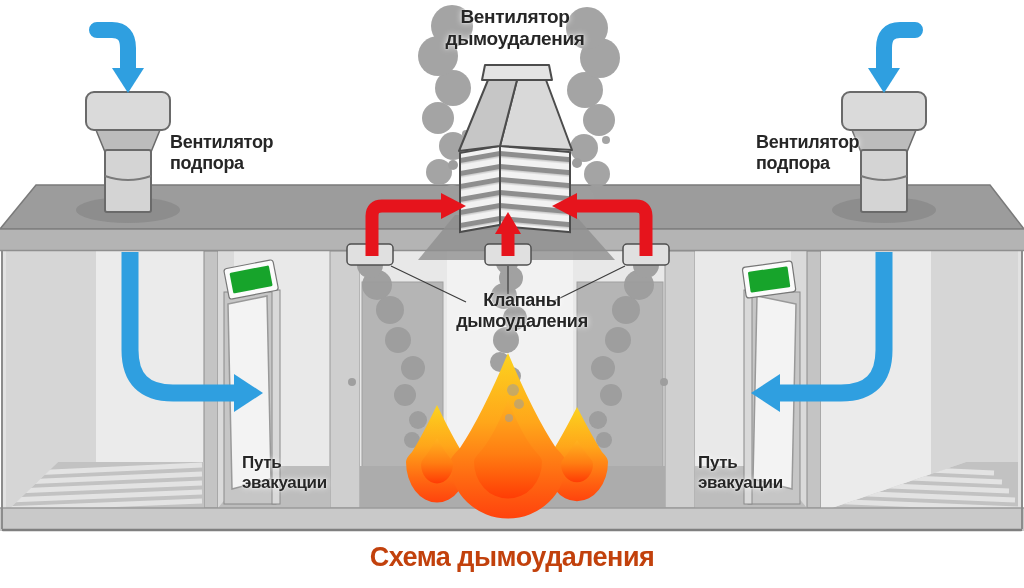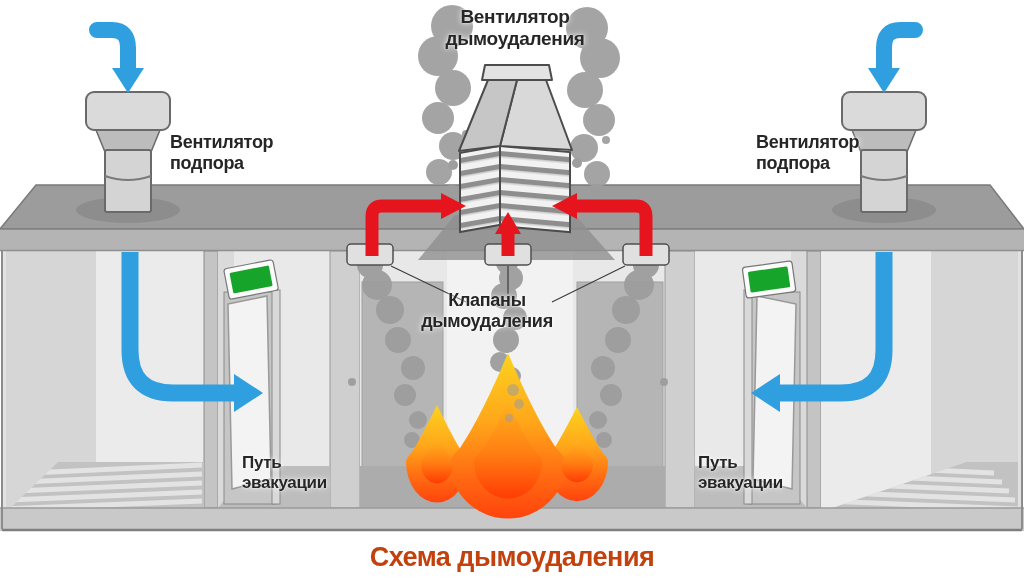--- a/index.html
+++ b/index.html
@@ -5,21 +5,21 @@
   html,body{margin:0;padding:0;background:#ffffff;}
   .stage{position:relative;width:1024px;height:588px;background:#ffffff;overflow:hidden;
          font-family:"Liberation Sans", sans-serif;}
   .stage svg{position:absolute;left:0;top:0;}
   .lbl{position:absolute;font-weight:bold;color:#262626;white-space:pre-line;
        line-height:1.18;letter-spacing:-0.3px;
        text-shadow:0 0 6px rgba(255,255,255,.95),0 0 2px rgba(255,255,255,.9);}
   .lbl-smoke-fan{left:395px;top:6px;width:240px;text-align:center;font-size:19px;}
   .lbl-press-left{left:170px;top:132px;font-size:18px;}
   .lbl-press-right{left:756px;top:132px;font-size:18px;}
-  .lbl-valves{left:377px;top:290px;width:220px;text-align:center;font-size:18px;}
+  .lbl-valves{left:412px;top:290px;width:220px;text-align:center;font-size:18px;}
   .lbl-evac-left{left:242px;top:453px;font-size:17px;}
   .lbl-evac-right{left:698px;top:453px;font-size:17px;}
   .title{position:absolute;left:0;top:542px;width:1024px;text-align:center;
          font-size:27px;font-weight:bold;color:#c2410c;letter-spacing:-0.5px;}
 </style>
 </head>
 <body>
 
 <div class="stage">
 

